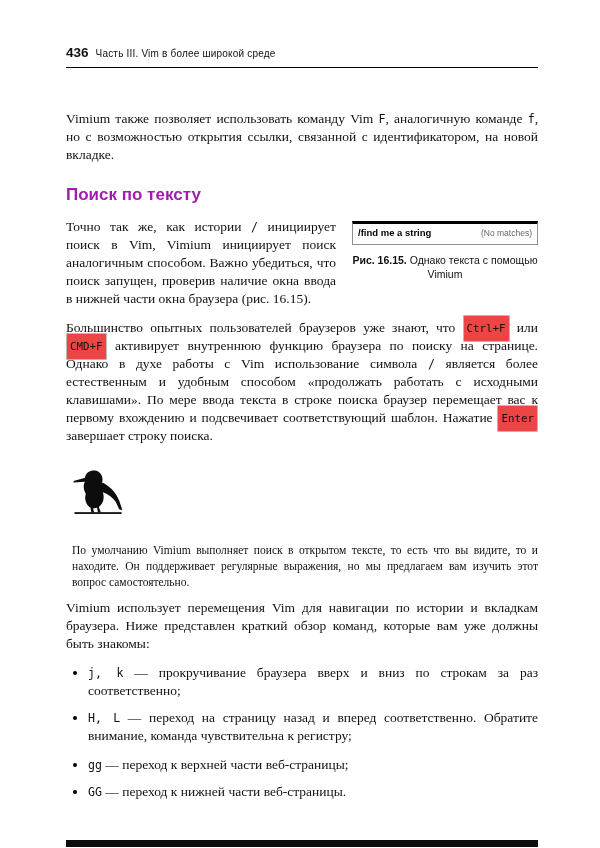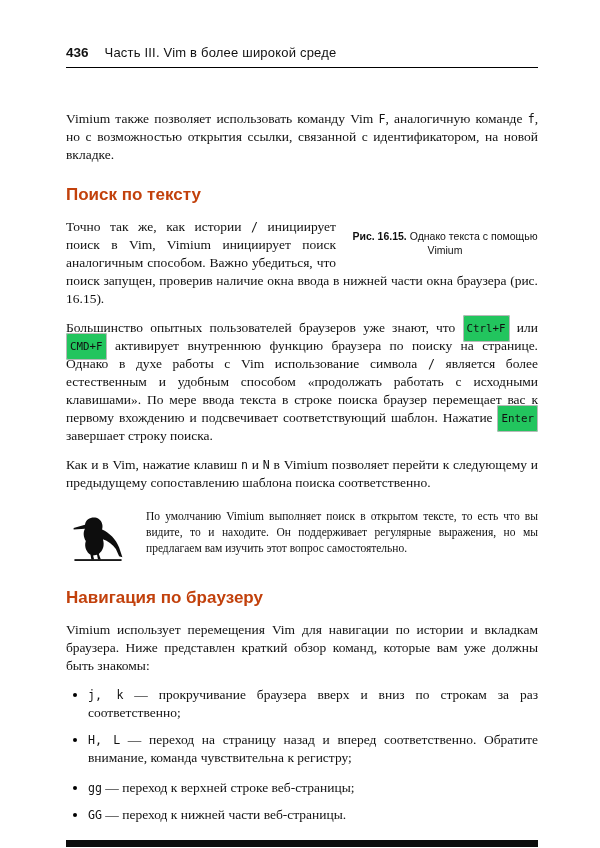--- a/index.html
+++ b/index.html
@@ -5,41 +5,41 @@
   html,body { margin:0; padding:0; background:#e9e9e9; }
   .page {
     width:600px; height:848px; margin:0 auto; background:#ffffff;
     position:relative; box-sizing:border-box;
     padding:44px 62px 0 66px;
     font-family:"Liberation Serif", serif; color:#111; font-size:13.5px; line-height:1.33;
     overflow:hidden;
   }
   
   .running-head {
-    display:flex; align-items:baseline; gap:16px;
+    display:flex; align-items:baseline; gap:7px;
     border-bottom:1.5px solid #000; padding-bottom:5px;
     font-family:"Liberation Sans", sans-serif;
   }
   .page-number { font-weight:bold; font-size:13.5px; }
-  .chapter-title { font-size:13px; letter-spacing:.2px; }
+  .chapter-title { font-size:10px; letter-spacing:.2px; }
 
   p { margin:0 0 11px 0; text-align:justify; }
   .first-para { margin-top:42px; }
 
   h2.section-heading {
     font-family:"Liberation Sans", sans-serif; font-size:17px; font-weight:bold;
-    margin:20px 0 12px 0; color:#c2410c;
+    margin:20px 0 12px 0; color:#a21caf;
   }
 
   .code {
     font-family:"DejaVu Sans Mono", monospace; font-size:.86em;
   }
   .key {
     font-family:"DejaVu Sans Mono", monospace; font-size:.8em;
-    background:#22c55e; border:1px solid #b9b9b9; border-radius:2px; padding:6px 3px;
+    background:#ef4444; border:1px solid #b9b9b9; border-radius:2px; padding:6px 3px;
     white-space:nowrap;
   }
 
   
   .figure {
     float:right; width:186px; margin:3px 0 8px 16px;
     font-family:"Liberation Sans", sans-serif; text-align:center;
   }
   .findbar {
     display:flex; justify-content:space-between; align-items:center;
@@ -47,21 +47,21 @@
     padding:3px 5px 4px 5px; background:#fff; text-align:left;
   }
   .findbar-query { font-size:9.5px; font-weight:bold; color:#000; }
   .findbar-status { font-size:8.5px; color:#666; }
   .fig-caption { font-size:10.5px; margin-top:9px; line-height:1.3; }
   .fig-caption b { font-weight:bold; }
 
   .clear { clear:both; }
 
   
-  .note { display:flex; gap:22px; margin:16px 0 8px 6px; align-items:flex-start; }
+  .note { display:flex; gap:22px; margin:16px 0 8px 6px; align-items:flex-start;flex-direction:column; }
   .note-icon { flex:0 0 52px; padding-top:2px; }
   .note-text { font-size:11.5px; line-height:1.42; text-align:justify; margin:0; }
 
   ul.cmd-list { margin:2px 0 12px 6px; padding-left:16px; }
   ul.cmd-list li { margin-bottom:9px; text-align:justify; }
   ul.cmd-list li::marker { color:#000; }
 
   .bottom-edge-bar {
     position:absolute; left:66px; bottom:1px; width:472px; height:7px; background:#0d0d0d;
   }
@@ -75,49 +75,51 @@
     <span class="page-number">436</span>
     <span class="chapter-title">Часть III. Vim в более широкой среде</span>
   </div>
 
   <p class="first-para"><span>Vimium также позволяет использовать команду Vim </span><span class="code">F</span><span>, аналогичную команде </span><span class="code">f</span><span>, но с возможностью открытия ссылки, связанной с идентификатором, на новой вкладке.</span></p>
 
   <h2 class="section-heading">Поиск по тексту</h2>
 
   <div>
     <div class="figure">
+      <div class="findbar">
+        <span class="findbar-query">/find me a string</span>
+        <span class="findbar-status">(No matches)</span>
+      </div>
       <div class="fig-caption"><b>Рис. 16.15.</b><span> Однако текста с помощью Vimium</span></div>
     </div>
     <p><span>Точно так же, как истории </span><span class="code">/</span><span> инициирует поиск в Vim, Vimium инициирует поиск аналогичным способом. Важно убедиться, что поиск запущен, проверив наличие окна ввода в нижней части окна браузера (рис. 16.15).</span></p>
   </div>
 
   <p class="clear"><span>Большинство опытных пользователей браузеров уже знают, что </span><span class="key">Ctrl+F</span><span> или </span><span class="key">CMD+F</span><span> активирует внутреннюю функцию браузера по поиску на странице. Однако в духе работы с Vim использование символа </span><span class="code">/</span><span> является более естественным и удобным способом «продолжать работать с исходными клавишами». По мере ввода текста в строке поиска браузер перемещает вас к первому вхождению и подсвечивает соответствующий шаблон. Нажатие </span><span class="key">Enter</span><span> завершает строку поиска.</span></p>
 
-  <p><span>Как и в Vim, нажатие клавиш </span><span class="code">n</span><span> и </span><span class="code">N</span><span> в Vimium позволяет перейти к следующему и предыдущему сопоставлению шаблона поиска соответственно.</span></p>
 
   <div class="note">
     <div class="note-icon">
       <svg width="52" height="52" viewBox="0 0 64 64" xmlns="http://www.w3.org/2000/svg" aria-hidden="true">
         <path fill="#0d0d0d" d="M2 22 L16 18 C17 10 27 7 33 11 C37 14 38.5 19 37 24 C46 28 54 36 58 46 L62 58 L58 57 L54 48 C50 42 44 38 38 36 C40.5 44 38 50 33 54 L35.5 61 L32 61 L30.8 55 L26 56 L27.2 61 L23.8 61 L22.8 55 C18 52 14.6 45 17 38 C14 33 13.5 27 16 23 L2 24 Z"></path>
         <rect x="3" y="60.5" width="58" height="2.2" fill="#0d0d0d"></rect>
       </svg>
     </div>
     <p class="note-text">По умолчанию Vimium выполняет поиск в открытом тексте, то есть что вы видите, то и находите. Он поддерживает регулярные выражения, но мы предлагаем вам изучить этот вопрос самостоятельно.</p>
   </div>
 
-  <h2 class="section-heading">Навигация по браузеру</h2>
 
   <p>Vimium использует перемещения Vim для навигации по истории и вкладкам браузера. Ниже представлен краткий обзор команд, которые вам уже должны быть знакомы:</p>
 
   <ul class="cmd-list">
     <li><span class="code">j, k</span><span> — прокручивание браузера вверх и вниз по строкам за раз соответственно;</span></li>
     <li><span class="code">H, L</span><span> — переход на страницу назад и вперед соответственно. Обратите внимание, команда чувствительна к регистру;</span></li>
   </ul>
 
 
   <ul class="cmd-list">
-    <li><span class="code">gg</span><span> — переход к верхней строке веб-страницы;</span></li>
+    <li><span class="code">gg</span><span> — переход к верхней части веб-страницы;</span></li>
     <li><span class="code">GG</span><span> — переход к нижней части веб-страницы.</span></li>
   </ul>
 
   <div class="bottom-edge-bar"></div>
 
 </div>
 
 </body></html>

